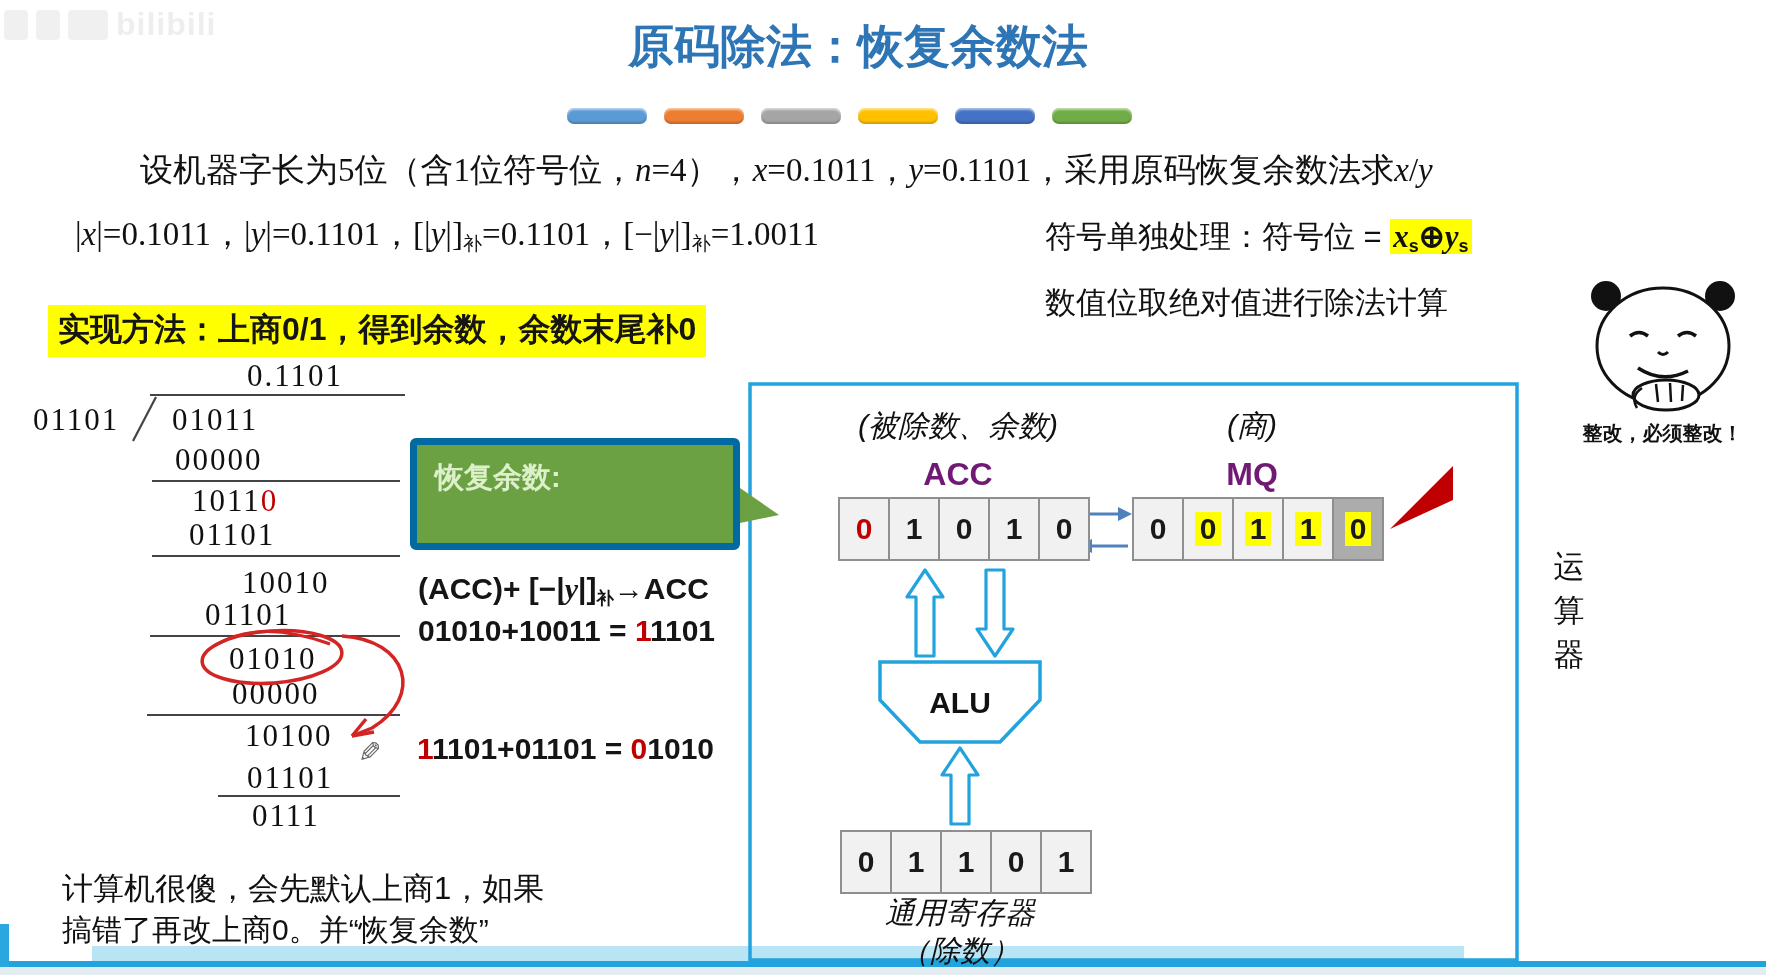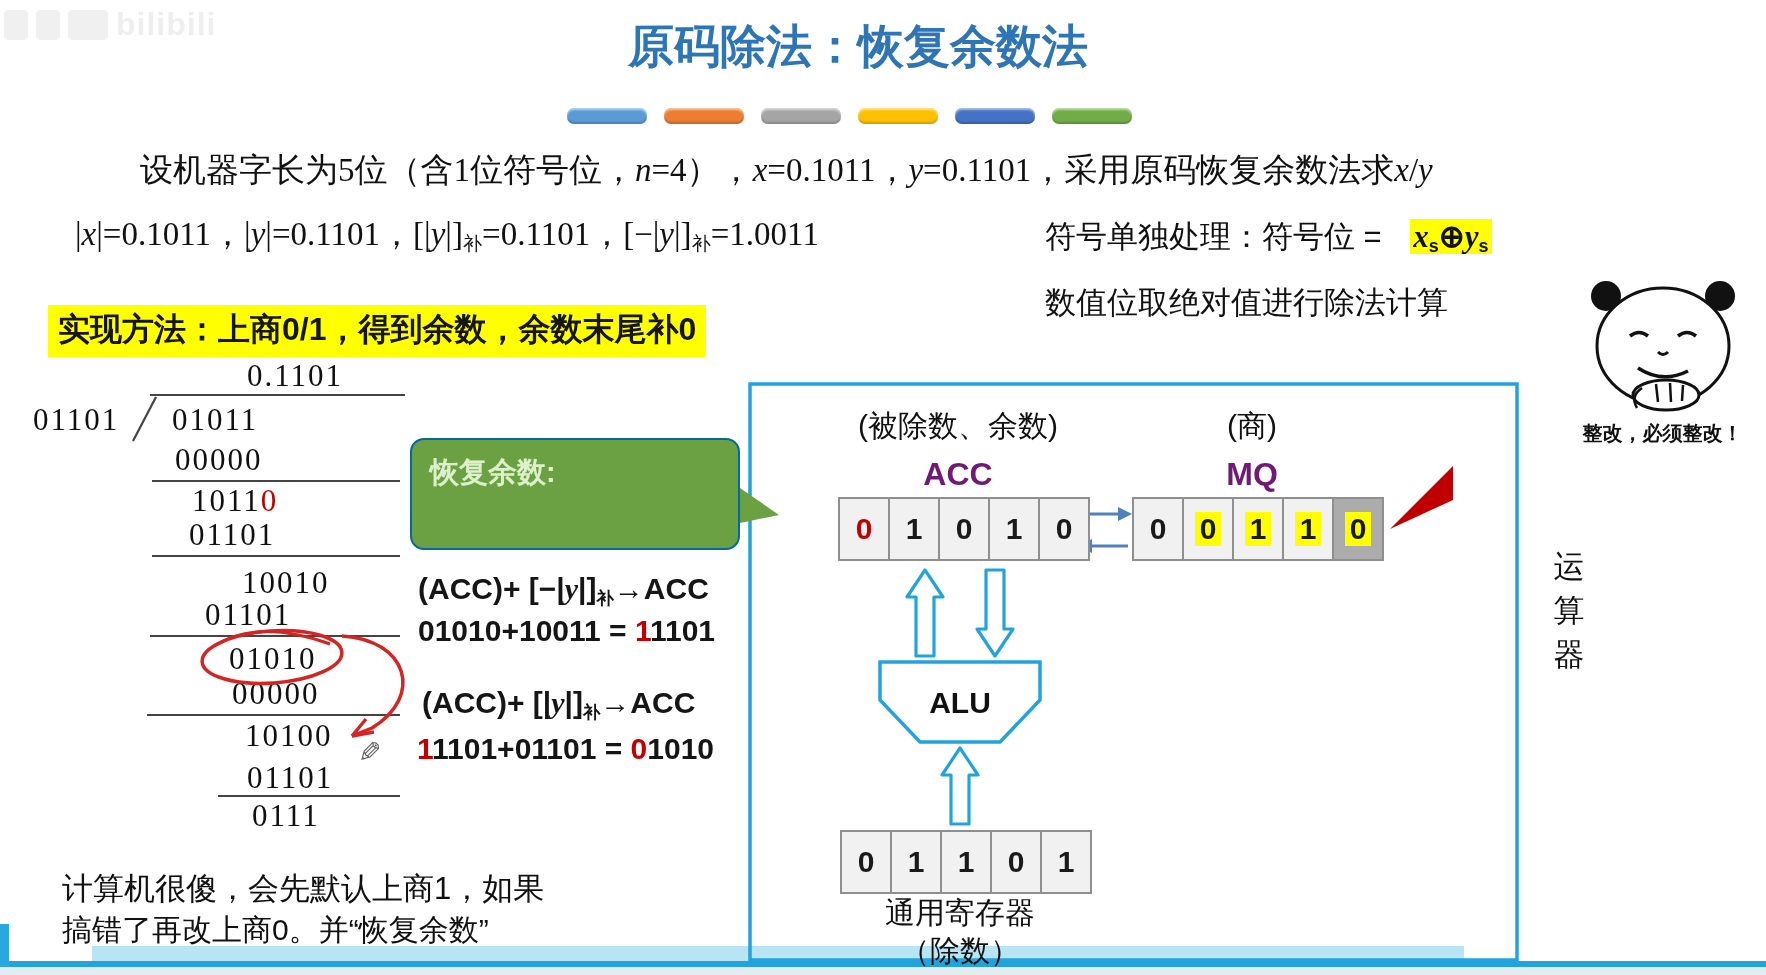--- a/index.html
+++ b/index.html
@@ -4,36 +4,36 @@
 <style>
   html,body{margin:0;padding:0;background:#fff;}
   #stage{position:relative;width:1766px;height:975px;background:#fff;overflow:hidden;
          font-family:"Liberation Sans",sans-serif;color:#111;}
   .abs{position:absolute;}
   .serif{font-family:"Liberation Serif",serif;}
   .vit{font-family:"Liberation Serif",serif;font-style:italic;}
   .sub{font-size:.58em;vertical-align:-0.28em;}
   .rd{color:var(--red);}
   .bd{font-weight:700;}
-  .hl-chip{background:var(--highlight-yellow);padding:0 3px;margin-left:20px;}
+  .hl-chip{background:var(--highlight-yellow);padding:0 3px;}
   .drow{position:absolute;font-family:"Liberation Serif",serif;font-size:31px;
         letter-spacing:2px;color:#101010;white-space:pre;}
   .cellrow{position:absolute;display:flex;}
   .cell{width:48px;height:60px;border:2px solid #8f8f8f;margin-left:-2px;background:#F1F1F1;
         display:flex;align-items:center;justify-content:center;font-size:30px;font-weight:700;color:#1a1a1a;}
   .cell:first-child{margin-left:0;}
   .cell.gray{background:#ACACAC;}
   .chip{background:var(--highlight-yellow);padding:0 5px;line-height:1.15;}
-  .caption{position:absolute;font-size:30px;text-align:center;color:#111;}
+  .caption{position:absolute;font-size:30px;text-align:center;color:#111;font-style:italic;}
   .regname{position:absolute;font-size:32px;font-weight:700;text-align:center;color:#701a75;}
   .formula{position:absolute;font-size:30px;font-weight:700;color:#151515;white-space:pre;}
   .bar{width:80px;height:16px;border-radius:7px;
        box-shadow:inset 0 2px 2px rgba(255,255,255,.55), inset 0 -2px 2px rgba(0,0,0,.18);}
-  #bubble{position:absolute;left:410px;top:438px;width:330px;height:112px;border-radius:14px;
-          background:var(--bubble-green);border:2px solid #0369a1;box-sizing:border-box;
+  #bubble{position:absolute;left:410px;top:438px;width:330px;height:112px;border-radius:6px;
+          background:var(--bubble-green);border:7px solid #0369a1;box-sizing:border-box;
           padding:12px 18px;font-size:29px;font-weight:700;line-height:40px;color:var(--bubble-green-text);}
   #redbubble{position:absolute;left:1453px;top:424px;width:277px;height:80px;border-radius:9px;
              background:var(--red);display:flex;align-items:center;justify-content:center;
              color:#fff;font-size:32px;font-weight:700;letter-spacing:2px;}
   #unitlabel{position:absolute;left:1549px;top:545px;width:40px;font-size:31px;line-height:44px;
              text-align:center;white-space:pre-line;color:#111;}
   #banner{position:absolute;left:48px;top:305px;background:var(--highlight-yellow);
           padding:3px 10px 5px 10px;font-size:32px;font-weight:700;color:#151515;}
   #wm{position:absolute;left:4px;top:6px;display:flex;align-items:center;gap:8px;opacity:.12;}
   .wmbox{width:24px;height:30px;background:#8a8a8a;border-radius:4px;}
@@ -126,21 +126,20 @@
       <div class="drow" style="left: 247px; top: 760px;">01101</div>
       <div class="drow" style="left: 252px; top: 798px;">0111</div>
     </div>
 
   <div id="bubble">
     <div>恢复余数:</div>
   </div>
 
   <div class="formula" style="left:418px;top:572px;"><span>(ACC)+ [−|</span><span class="vit">y</span><span>|]</span><span class="sub">补</span><span>→ACC</span></div>
   <div class="formula" style="left:418px;top:614px;"><span>01010+10011 = </span><span class="rd">1</span><span>1101</span></div>
-  <div class="formula" style="left:422px;top:686px;"><span>(ACC)+ [|</span><span class="vit">y</span><span>|]</span><span class="sub">补</span><span>→ACC</span></div>
   <div class="formula" style="left:417px;top:732px;"><span class="rd">1</span><span>1101+01101 = </span><span class="rd">0</span><span>1010</span></div>
 
   <div class="caption" style="left:838px;top:406px;width:240px;">(被除数、余数)</div>
   <div class="regname" style="left:838px;top:456px;width:240px;">ACC</div>
   <div class="cellrow" id="acc-cells" style="left:838px;top:497px;">
       <div class="cell">
         <span style="color: var(--red);">0</span>
       </div>
       <div class="cell">
         <span>1</span>

